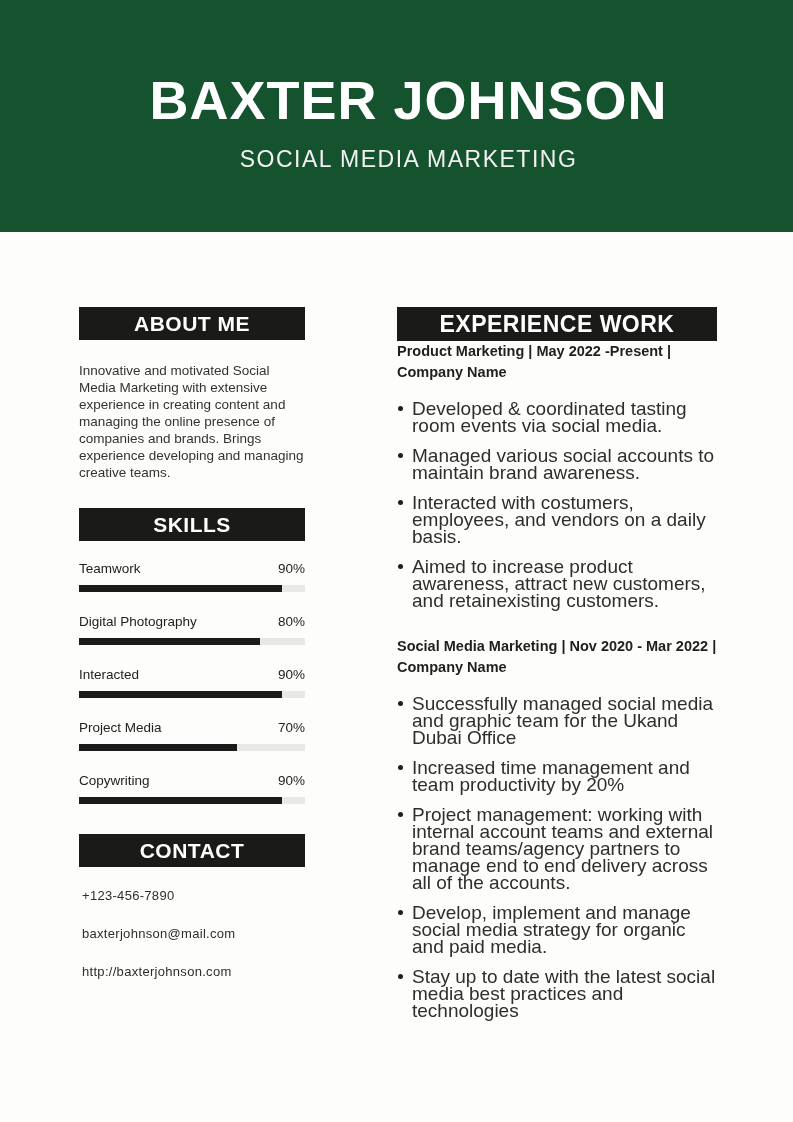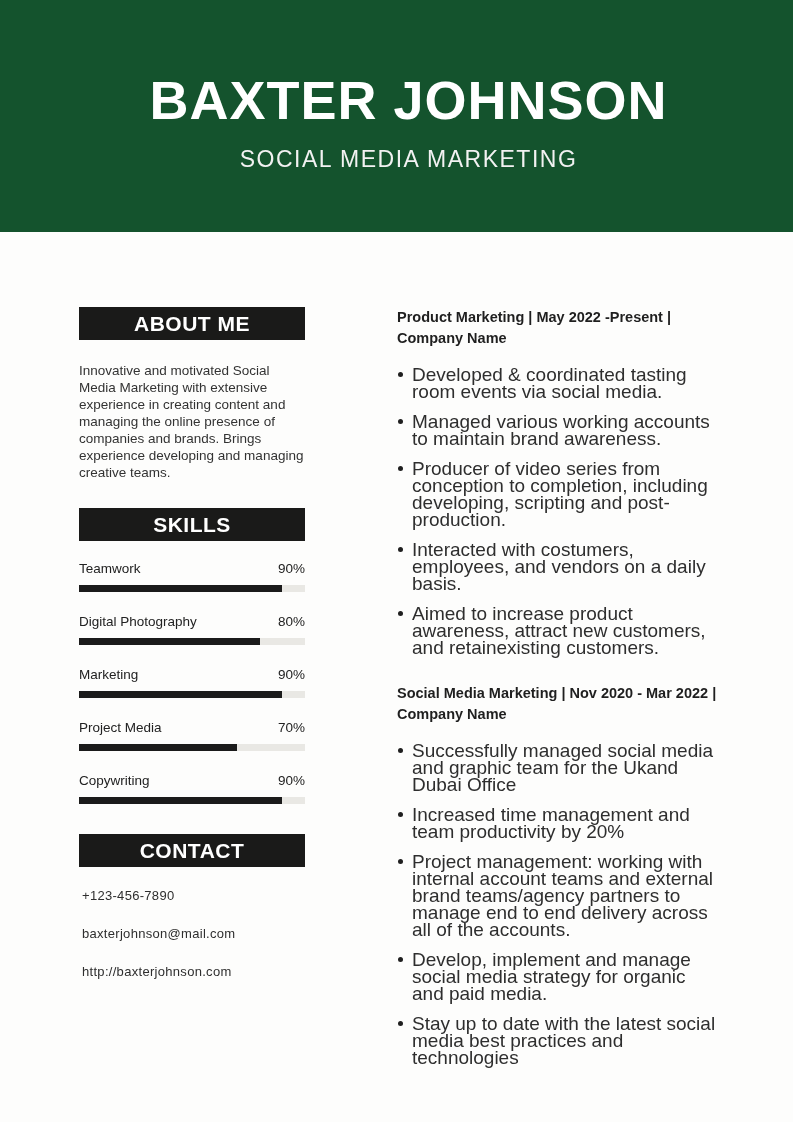--- a/index.html
+++ b/index.html
@@ -106,21 +106,21 @@
           <span class="skill-label">Digital Photography</span>
           <span class="skill-percent">80%</span>
         </div>
         <div class="skill-track">
           <div class="skill-fill" style="width: 80%;"></div>
         </div>
       </div>
 
       <div class="skill">
         <div class="skill-head">
-          <span class="skill-label">Marketing</span>
+          <span class="skill-label">Interacted</span>
           <span class="skill-percent">90%</span>
         </div>
         <div class="skill-track">
           <div class="skill-fill" style="width: 90%;"></div>
         </div>
       </div>
 
       <div class="skill">
         <div class="skill-head">
           <span class="skill-label">Project Media</span>
@@ -145,26 +145,26 @@
       <div class="contact-list">
         <div class="contact-item">+123-456-7890</div>
         <div class="contact-item">baxterjohnson@mail.com</div>
         <div class="contact-item">http://baxterjohnson.com</div>
       </div>
 
     </div>
 
     <div class="col-right">
 
+      <div class="section-bar bar-large">EXPERIENCE WORK</div>
 
       <div class="job-heading">Product Marketing | May 2022 -Present | Company Name</div>
       <ul class="bullets">
         <li>Developed &amp; coordinated tasting room events via social media.</li>
-        <li>Managed various working accounts to maintain brand awareness.</li>
-        <li>Producer of video series from conception to completion, including developing, scripting and post-production.</li>
+        <li>Managed various social accounts to maintain brand awareness.</li>
         <li>Interacted with costumers, employees, and vendors on a daily basis.</li>
         <li>Aimed to increase product awareness, attract new customers, and retainexisting customers.</li>
       </ul>
 
       <div class="job-heading second">Social Media Marketing | Nov 2020 - Mar 2022 | Company Name</div>
       <ul class="bullets">
         <li>Successfully managed social media and graphic team for the Ukand Dubai Office</li>
         <li>Increased time management and team productivity by 20%</li>
         <li>Project management: working with internal account teams and external brand teams/agency partners to manage end to end delivery across all of the accounts.</li>
         <li>Develop, implement and manage social media strategy for organic and paid media.</li>

